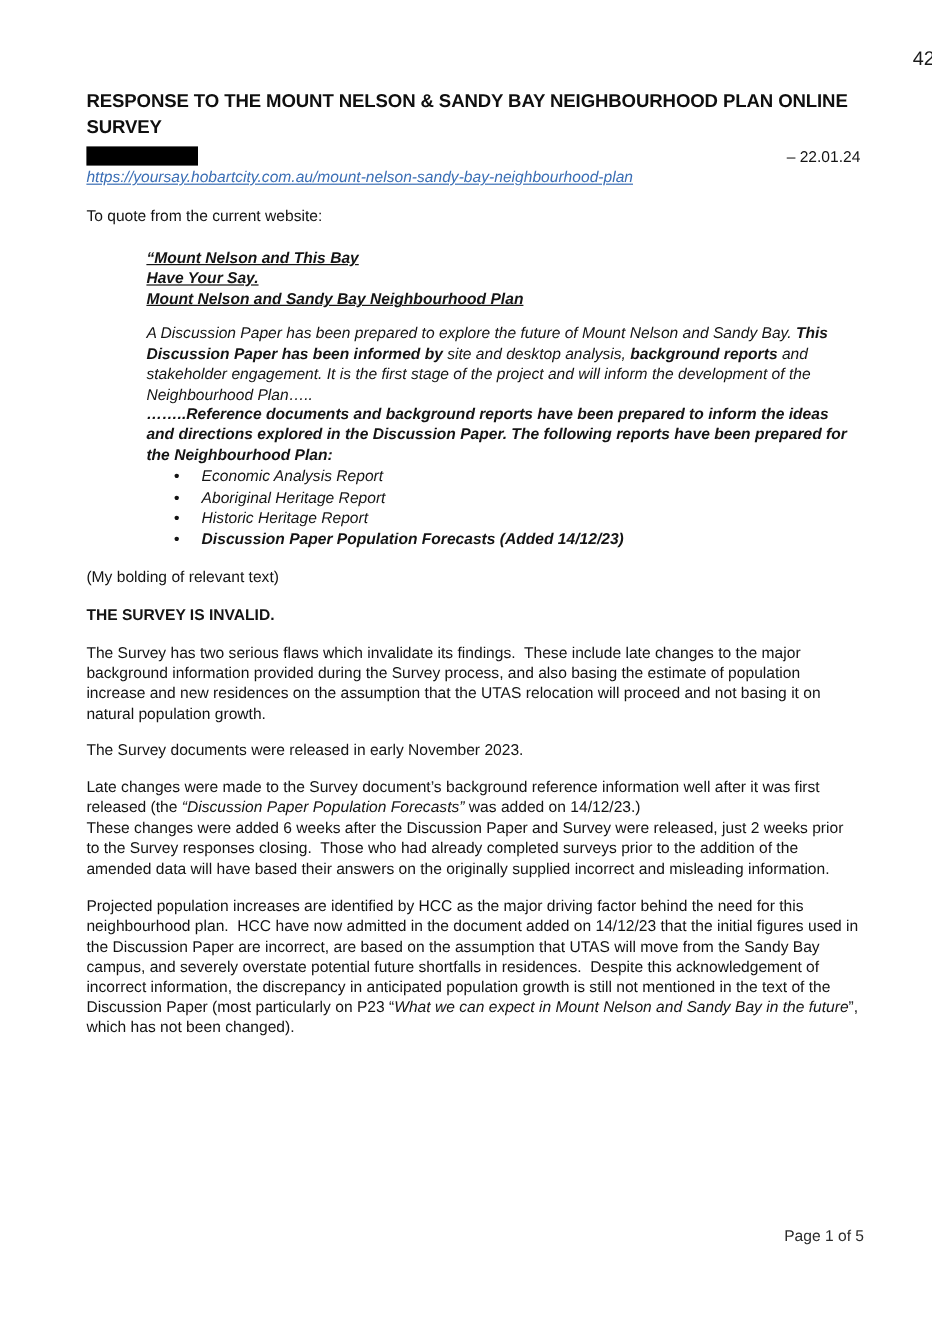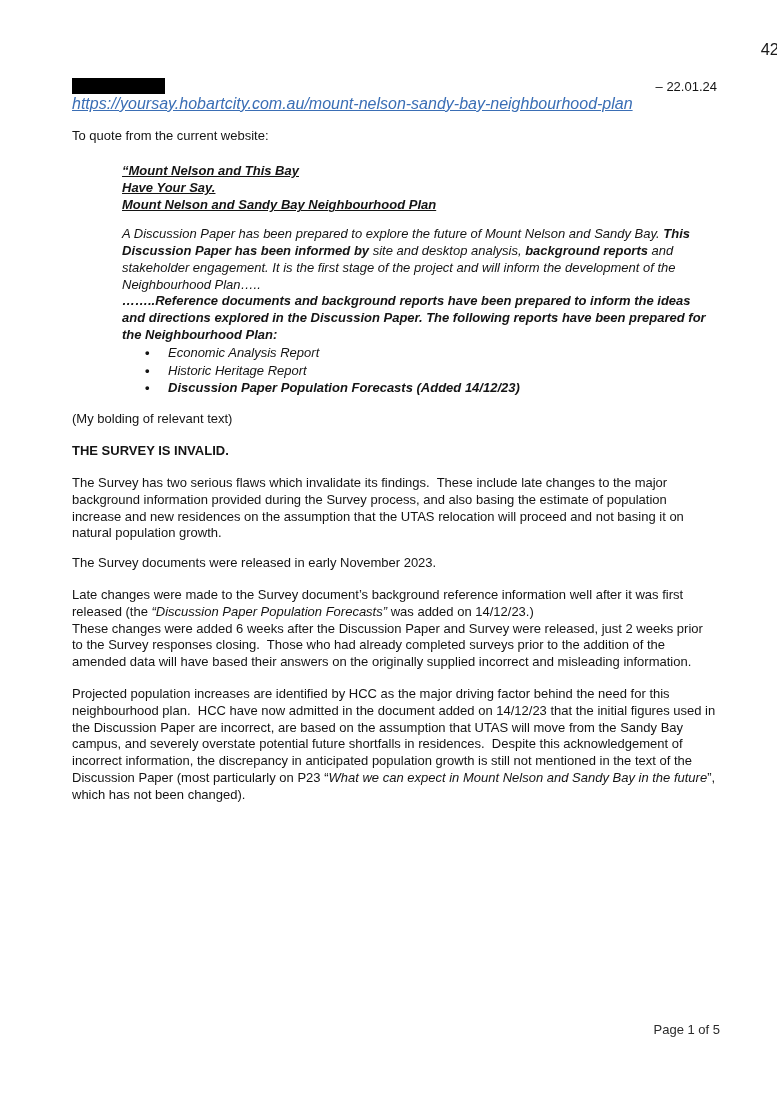--- a/index.html
+++ b/index.html
@@ -26,21 +26,21 @@
 
   .para {
     margin:15px 0 0 0; font-size:13px; line-height:16.8px;
     white-space:pre-wrap;
   }
   .para.tight { margin-top:13px; }
   .bold { font-weight:bold; }
 
   .linkline { margin:0; line-height:16.8px; }
   .doclink {
-    font-size:16px; font-style:italic; color:#3a6eb5;
+    font-size:13px; font-style:italic; color:#3a6eb5;
     text-decoration:underline; cursor:pointer;
   }
 
   .quote {
     margin:17px 0 0 50px; width:592px; font-style:italic;
     font-size:13px; line-height:16.9px;
   }
   .qheading { font-weight:bold; }
   .qheading div { text-decoration:underline; line-height:17.4px; }
   .qpara { margin:12px 0 0 0; white-space:pre-wrap; }
@@ -59,20 +59,21 @@
     font-size:13px; color:#2b2b2b;
   }
 </style>
 </head>
 <body>
 
 <div class="page">
 
   <div class="pageno">42</div>
 
+  <h1 class="title">RESPONSE TO THE MOUNT NELSON &amp; SANDY BAY NEIGHBOURHOOD PLAN ONLINE SURVEY</h1>
 
   <div class="byline">
     <span class="redaction"></span>
     <span class="byline-date">– 22.01.24</span>
   </div>
 
   <div class="linkline">
     <a class="doclink">https://yoursay.hobartcity.com.au/mount-nelson-sandy-bay-neighbourhood-plan</a>
   </div>
 
@@ -81,20 +82,21 @@
   <div class="quote">
     <div class="qheading">
       <div>“Mount Nelson and This Bay</div>
       <div>Have Your Say.</div>
       <div>Mount Nelson and Sandy Bay Neighbourhood Plan</div>
     </div>
     <p class="qpara"><span>A Discussion Paper has been prepared to explore the future of Mount Nelson and Sandy Bay. </span><span style="font-weight: bold;">This Discussion Paper has been informed by </span><span>site and desktop analysis, </span><span style="font-weight: bold;">background reports</span><span> and stakeholder engagement. It is the first stage of the project and will inform the development of the Neighbourhood Plan…..</span></p>
     <p class="qpara cont qbold">……..Reference documents and background reports have been prepared to inform the ideas and directions explored in the Discussion Paper. The following reports have been prepared for the Neighbourhood Plan:</p>
     <ul class="qlist">
         <li>Economic Analysis Report</li>
+        <li>Aboriginal Heritage Report</li>
         <li>Historic Heritage Report</li>
         <li style="font-weight: bold;">Discussion Paper Population Forecasts (Added 14/12/23)</li>
       </ul>
   </div>
 
   <p class="para"><span>(My </span><span style="font-weight: normal;">bolding</span><span> of relevant text)</span></p>
 
   <p class="para bold">THE SURVEY IS INVALID.</p>
 
   <p class="para">The Survey has two serious flaws which invalidate its findings.  These include late changes to the major background information provided during the Survey process, and also basing the estimate of population increase and new residences on the assumption that the UTAS relocation will proceed and not basing it on natural population growth.</p>

